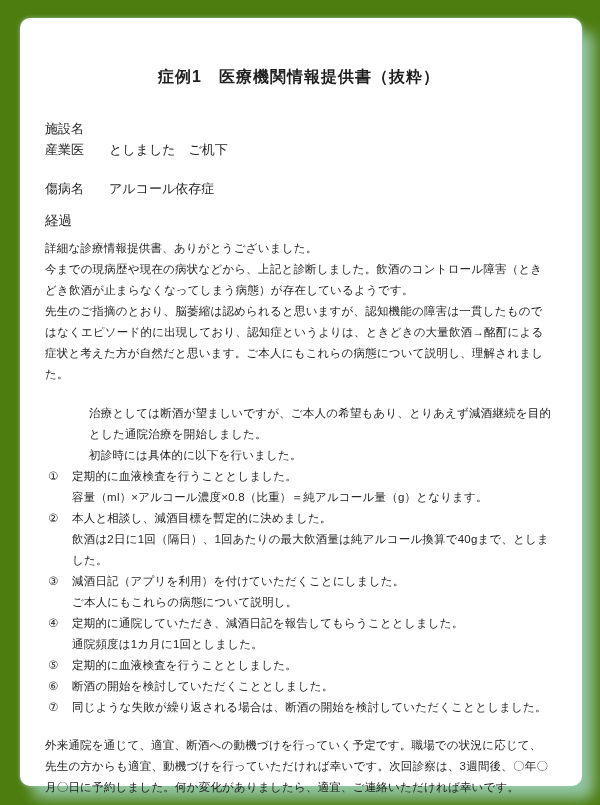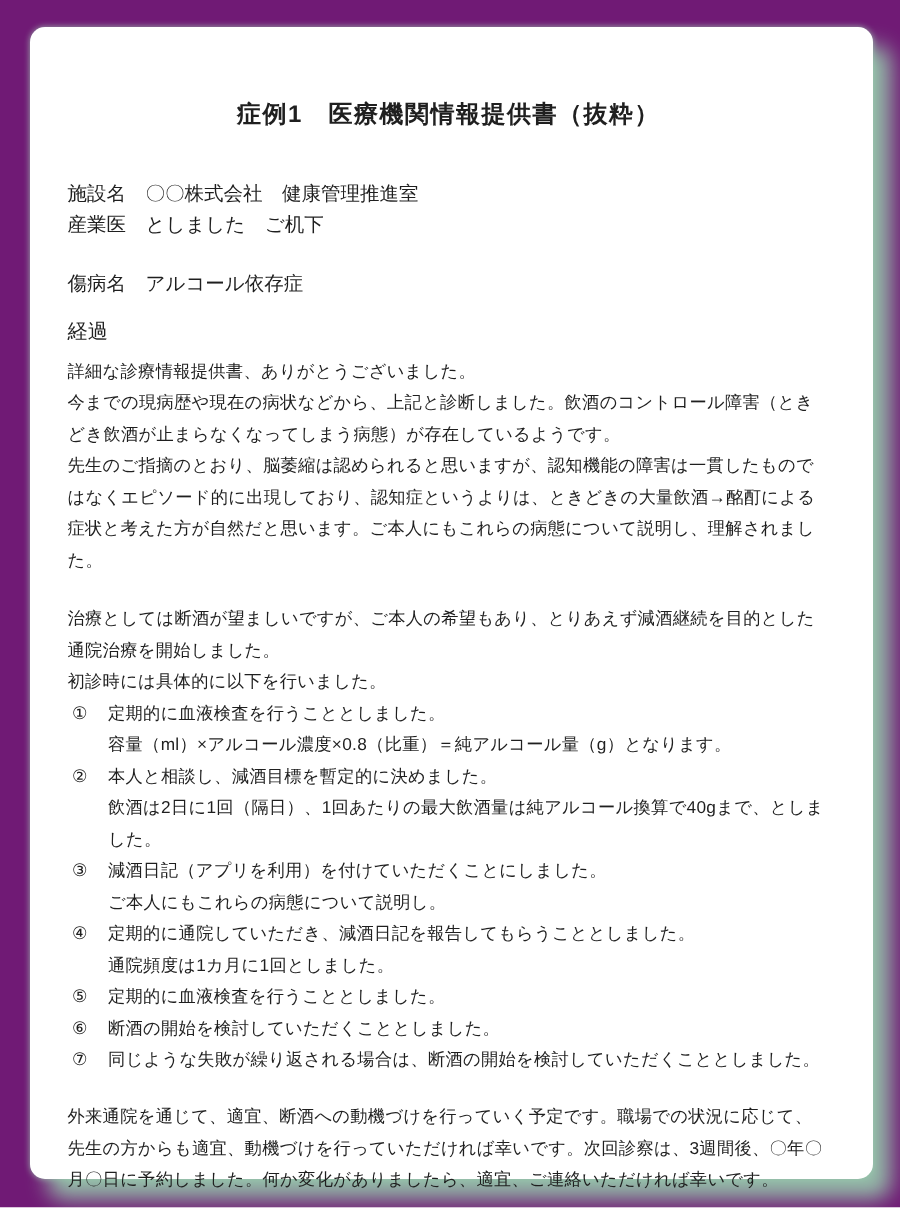--- a/index.html
+++ b/index.html
@@ -4,21 +4,21 @@
 <style>
   html, body {
     margin: 0;
     padding: 0;
     background: #ffffff;
   }
   .stage {
     position: relative;
     width: 600px;
     height: 805px;
-    background: #701a75;
+    background: #4d7c0f;
     overflow: hidden;
     font-family: "Liberation Sans", "DejaVu Sans", sans-serif;
     color: #1f1f1f;
   }
   .page {
     position: absolute;
     left: 20px;
     top: 18px;
     width: 562px;
     height: 768px;
@@ -36,36 +36,36 @@
     font-size: 16px;
     line-height: 20px;
     font-weight: 700;
     letter-spacing: 1px;
   }
   .kv {
     display: flex;
     font-size: 13px;
     line-height: 21px;
   }
-  .kv .k { flex: 0 0 auto; margin-right: 13px; text-align: right; }
+  .kv .k { flex: 0 0 auto; margin-right: 25px; text-align: right; }
   .kv .v { flex: 1 1 auto; }
   .recipient { margin-top: 31px; }
   .diagnosis { margin-top: 18px; font-family: Liberation Serif, serif; }
   .heading {
     margin-top: 11px;
     font-size: 13.5px;
     line-height: 21px;
   }
   .para {
     font-size: 11.5px;
     line-height: 21px;
     letter-spacing: 0.2px;
   }
   .intro { margin-top: 7px; }
-  .treatment { margin-top: 18px; }
+  .treatment { margin-top: 18px; margin-left: 44px; }
   .steps {
     font-size: 11.5px;
     line-height: 21px;
     letter-spacing: 0.2px;
   }
   .step { display: flex; padding-left: 3px; }
   .step .num { flex: 0 0 24px; }
   .step .stext { flex: 1 1 auto; }
   .closing { margin-top: 17px; }
 </style>
@@ -73,21 +73,20 @@
 <body>
 
 <div class="stage">
   <div class="page">
 
     <div class="title">症例1　医療機関情報提供書（抜粋）</div>
 
     <div class="recipient">
       <div class="kv">
         <span class="k">施設名</span>
-        <span class="v">〇〇株式会社　健康管理推進室</span>
       </div>
       <div class="kv">
         <span class="k">産業医</span>
         <span class="v">としました　ご机下</span>
       </div>
     </div>
 
     <div class="kv diagnosis">
       <span class="k">傷病名</span>
       <span class="v">アルコール依存症</span>

